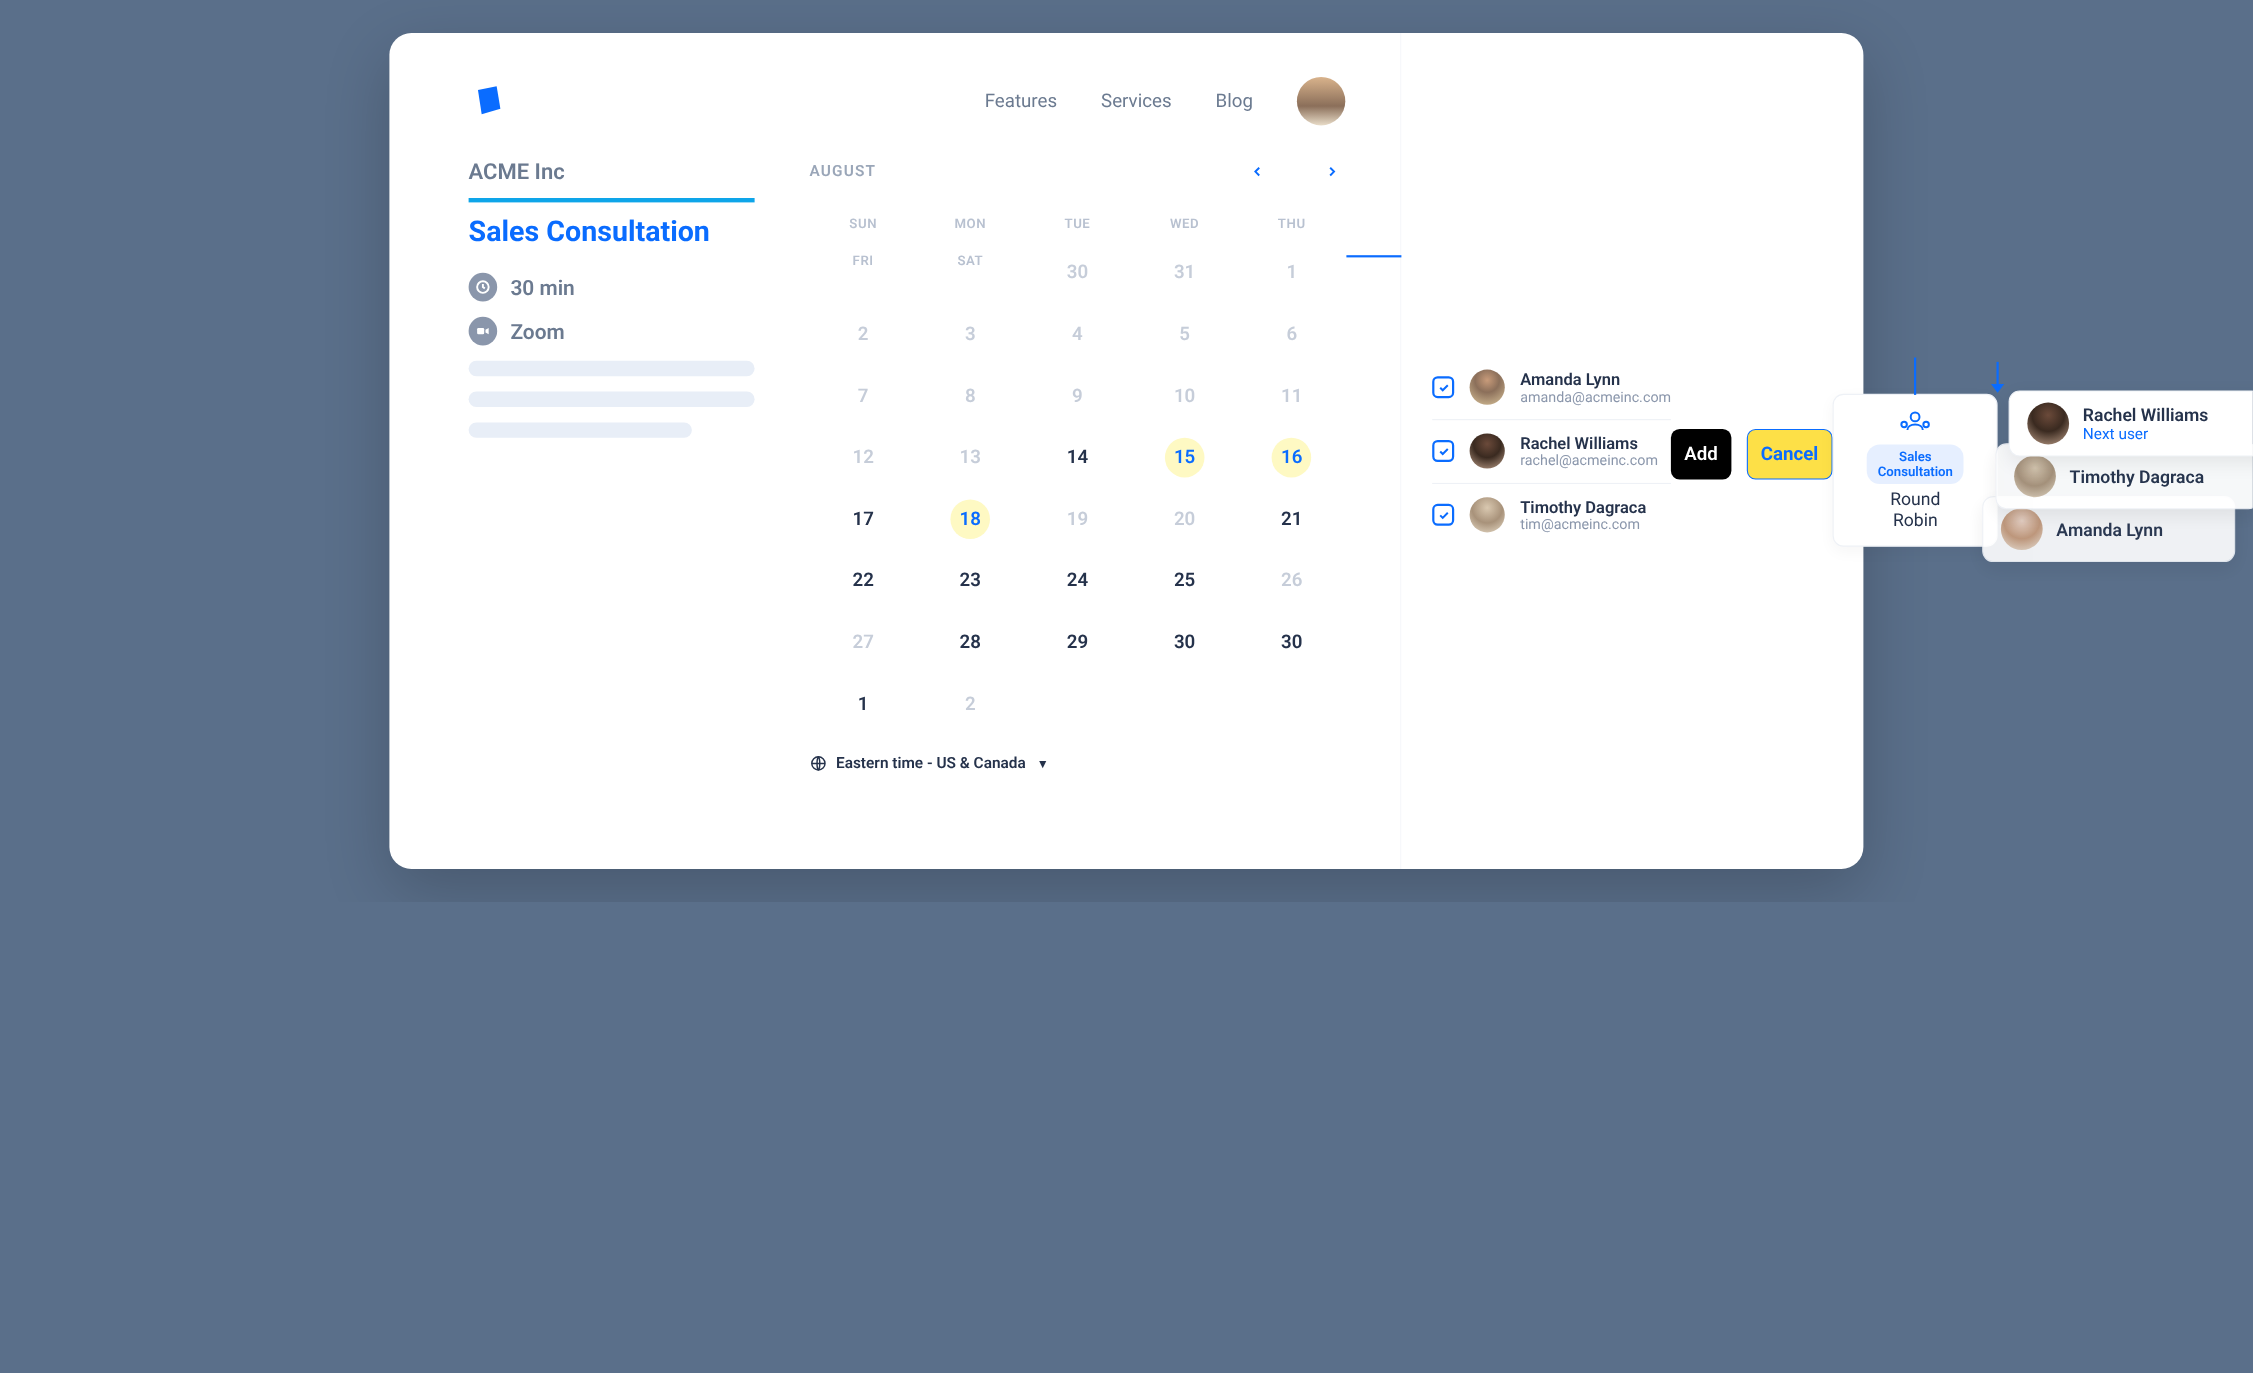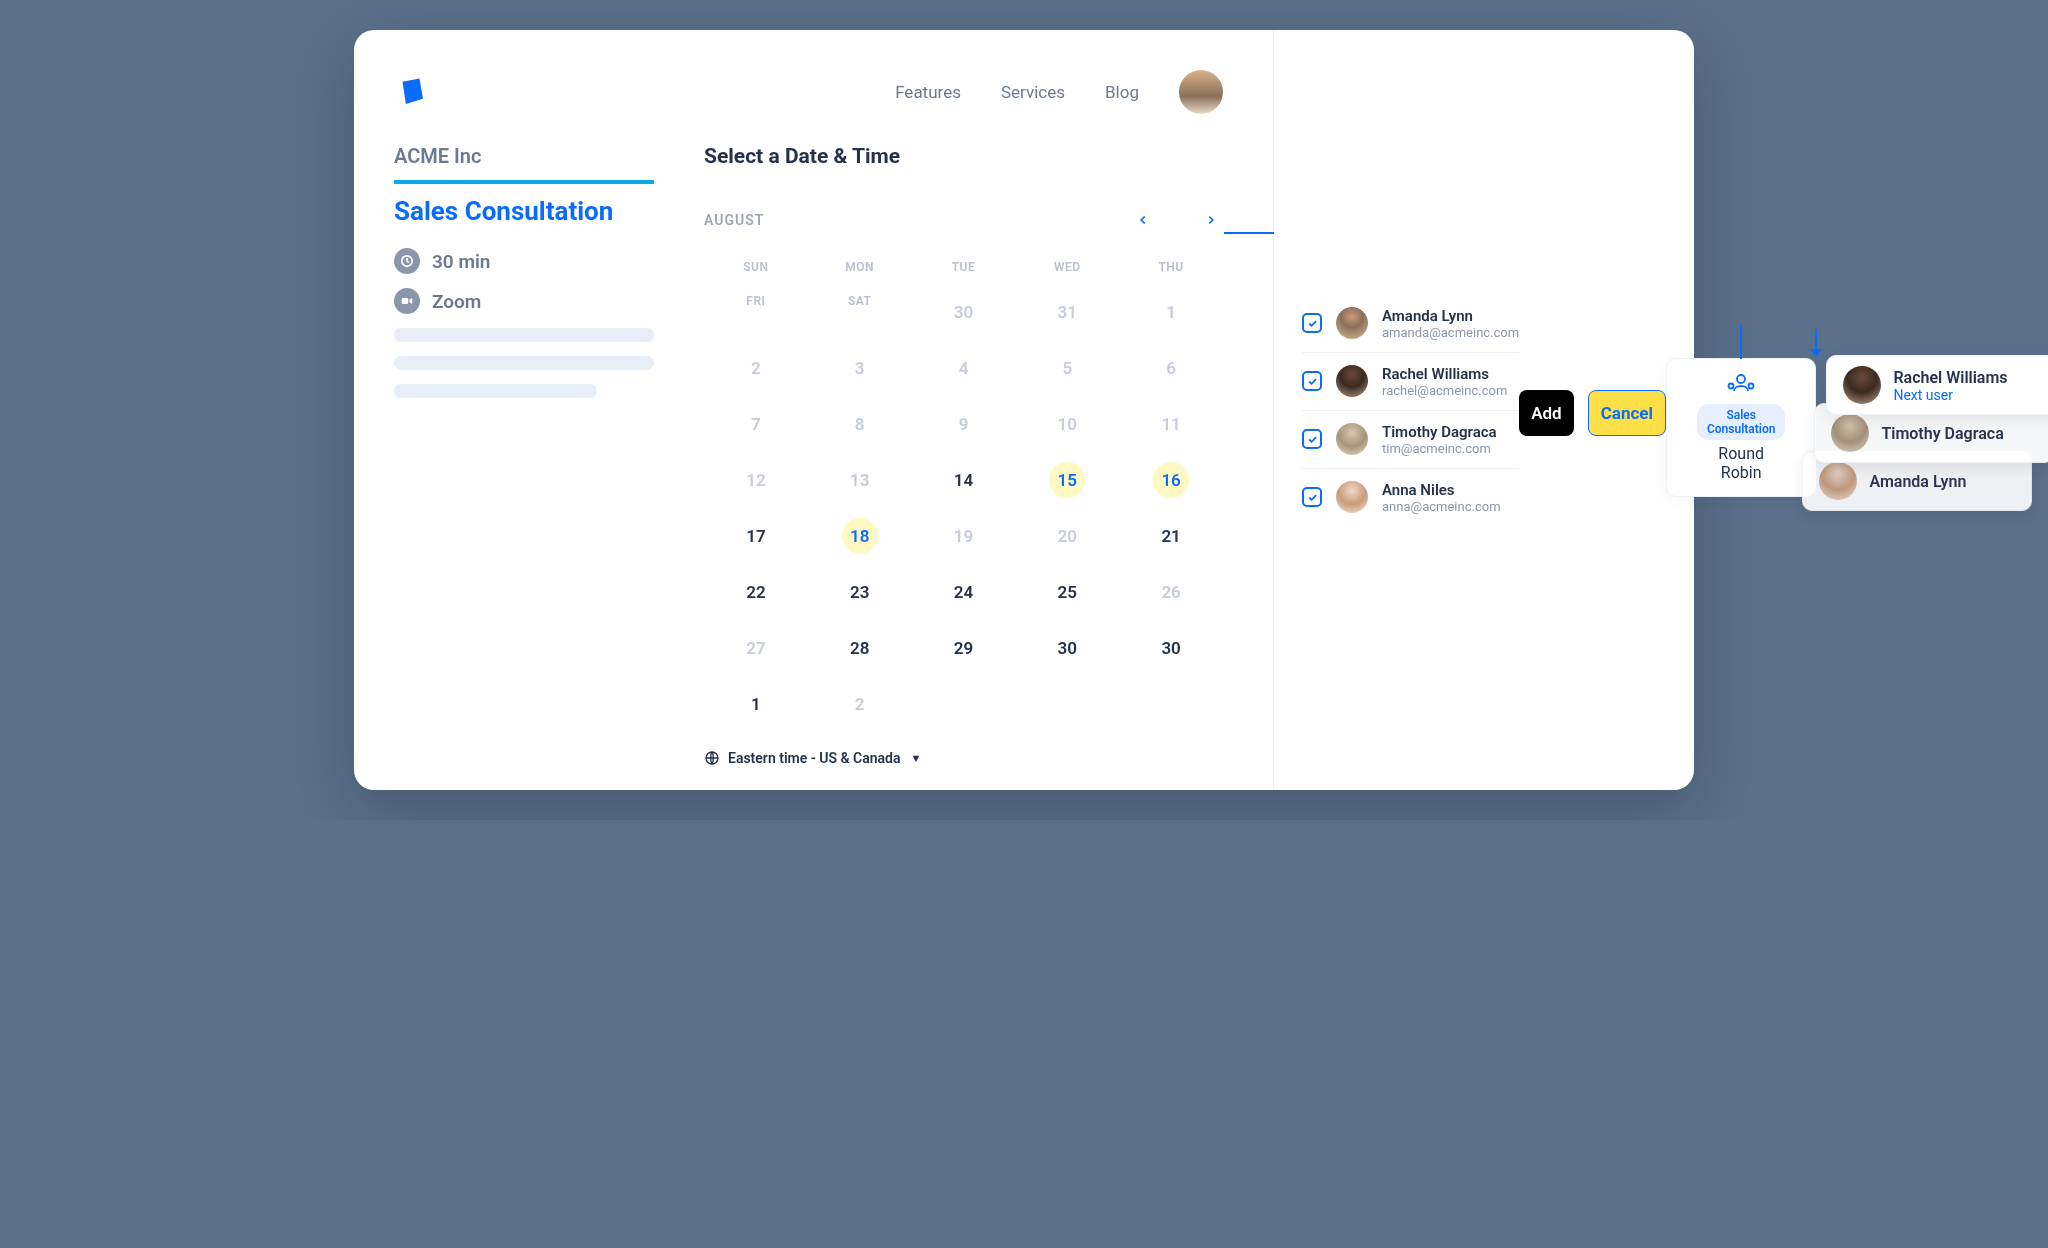--- a/index.html
+++ b/index.html
@@ -1,18 +1,18 @@
 <!DOCTYPE html>
 <html><head>
 <meta charset="utf-8">
 <style>
 * { box-sizing: border-box; margin: 0; padding: 0; font-family: -apple-system, BlinkMacSystemFont, "Segoe UI", Roboto, sans-serif; }
 body { background: #5a6f8a; padding: 30px; }
 .app-card { background: #fff; border-radius: 20px; width: 1340px; height: 760px; margin: 0 auto; display: flex; box-shadow: 0 20px 60px rgba(0,0,0,0.2); position: relative; overflow: visible; }
-.main-panel { flex: 1; display: flex; flex-direction: column; border-right: 1px solid #eef1f6; padding: 40px 50px 30px 40px; border-radius: 20px 0 0 20px;}
+.main-panel { flex: 1; display: flex; flex-direction: column; border-right: 1px solid #eef1f6; padding: 40px 50px 30px 72px; border-radius: 20px 0 0 20px;}
 .topbar { display:flex; align-items:center; justify-content:space-between; margin-bottom: 30px;}
 .logo { width:34px; height:34px; }
 .nav-links { display:flex; gap:40px; align-items:center;}
 .nav-links a { color:#6b7a90; text-decoration:none; font-size:17px; cursor:pointer;}
 .avatar-top { width:44px; height:44px; border-radius:50%; background: linear-gradient(180deg,#d9b38c 0%, #8b6f5a 60%, #e8dcc8 100%); }
 .content-row { display:flex; gap:50px; flex:1; }
 .sidebar-info { width: 260px; }
 .sidebar-info h3 { color:#6b7a90; font-weight:600; font-size:20px; padding-bottom:12px; border-bottom:4px solid #0ea5e9; margin-bottom:12px;}
 .sidebar-info h2 { color:#0a6cff; font-size:26px; font-weight:700; margin-bottom:22px;}
 .info-line { display:flex; align-items:center; gap:12px; color:#6b7a90; font-size:19px; font-weight:600; margin-bottom:14px;}
@@ -109,21 +109,20 @@
               </svg>
           </div>
           <span>Zoom</span>
         </div>
         <div class="placeholder-bar" style="width:100%"></div>
         <div class="placeholder-bar" style="width:100%"></div>
         <div class="placeholder-bar" style="width:78%"></div>
       </div>
 
       <div class="calendar-panel">
-        <h2>Select a Date &amp; Time</h2>
         <div class="month-row">
           <span class="month-label">AUGUST</span>
           <button class="chevron-btn">
             <svg width="14" height="14" viewBox="0 0 24 24" fill="none" stroke="currentColor" stroke-width="3">
                 <path d="M15 18l-6-6 6-6"></path>
               </svg>
           </button>
           <button class="chevron-btn" style="margin-left:28px">
             <svg width="14" height="14" viewBox="0 0 24 24" fill="none" stroke="currentColor" stroke-width="3">
                 <path d="M9 18l6-6-6-6"></path>
@@ -218,32 +217,20 @@
             <svg viewBox="0 0 24 24" fill="none" stroke="currentColor" stroke-width="4">
               <path d="M5 12l5 5L20 7"></path>
             </svg>
           </div>
           <div class="pavatar av-c"></div>
           <div class="ptext">
             <div class="pname">Timothy Dagraca</div>
             <div class="pemail">tim@acmeinc.com</div>
           </div>
         </div>
-        <div class="person-row">
-          <div class="chk">
-            <svg viewBox="0 0 24 24" fill="none" stroke="currentColor" stroke-width="4">
-              <path d="M5 12l5 5L20 7"></path>
-            </svg>
-          </div>
-          <div class="pavatar av-d"></div>
-          <div class="ptext">
-            <div class="pname">Anna Niles</div>
-            <div class="pemail">anna@acmeinc.com</div>
-          </div>
-        </div>
       </div>
     <div class="btn-row">
       <button class="btn-primary">Add</button>
       <button class="btn-secondary">Cancel</button>
     </div>
 
     <div class="flow-box">
       <div class="flow-icon">
         <svg width="30" height="22" viewBox="0 0 30 22" fill="none" stroke="#0a6cff" stroke-width="1.8">
             <circle cx="15" cy="6" r="4"></circle>

